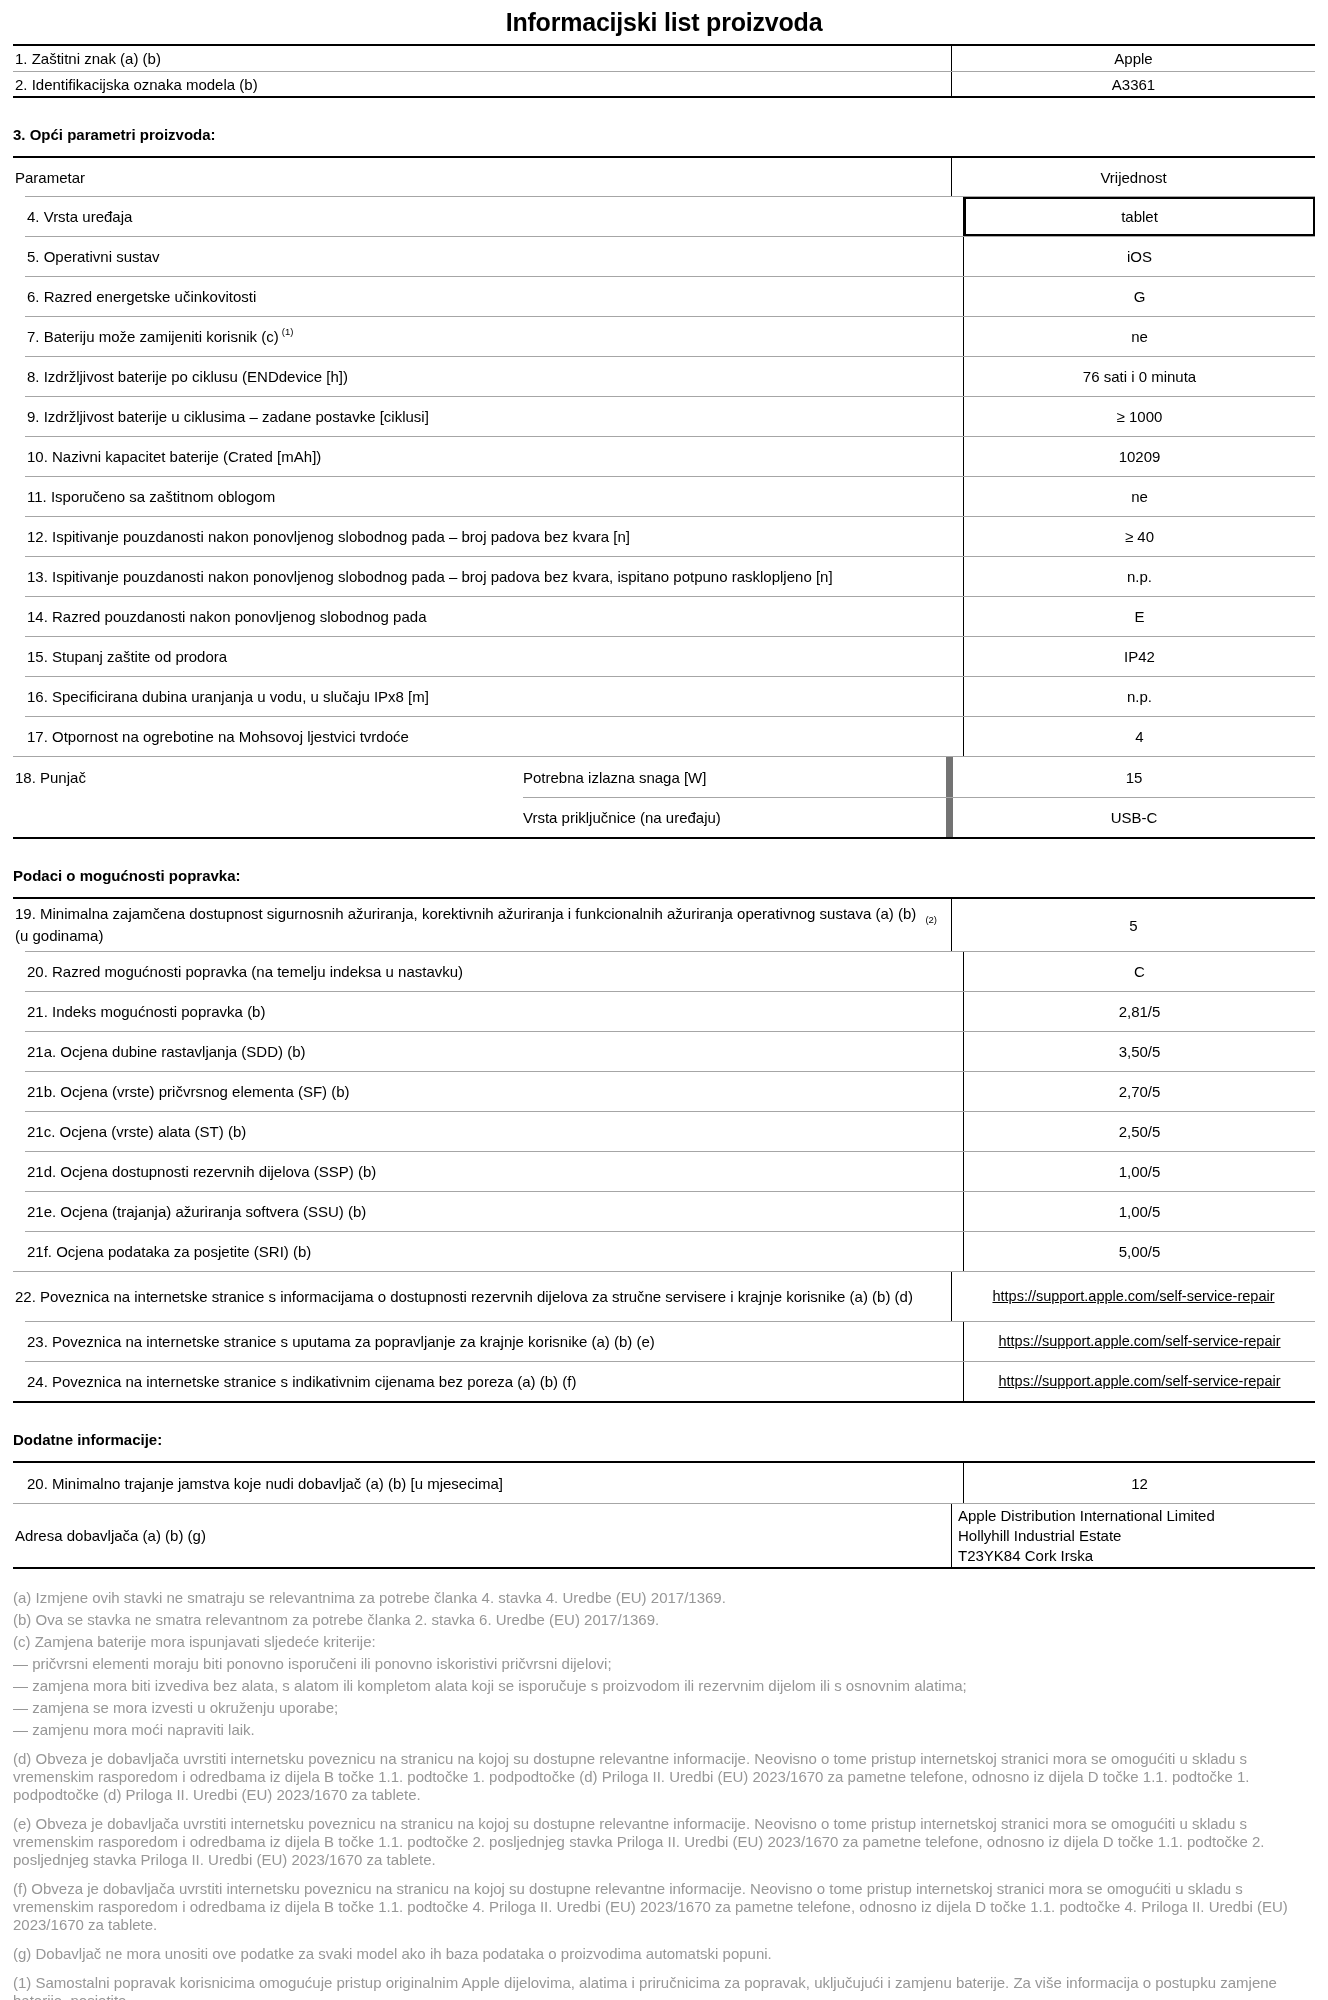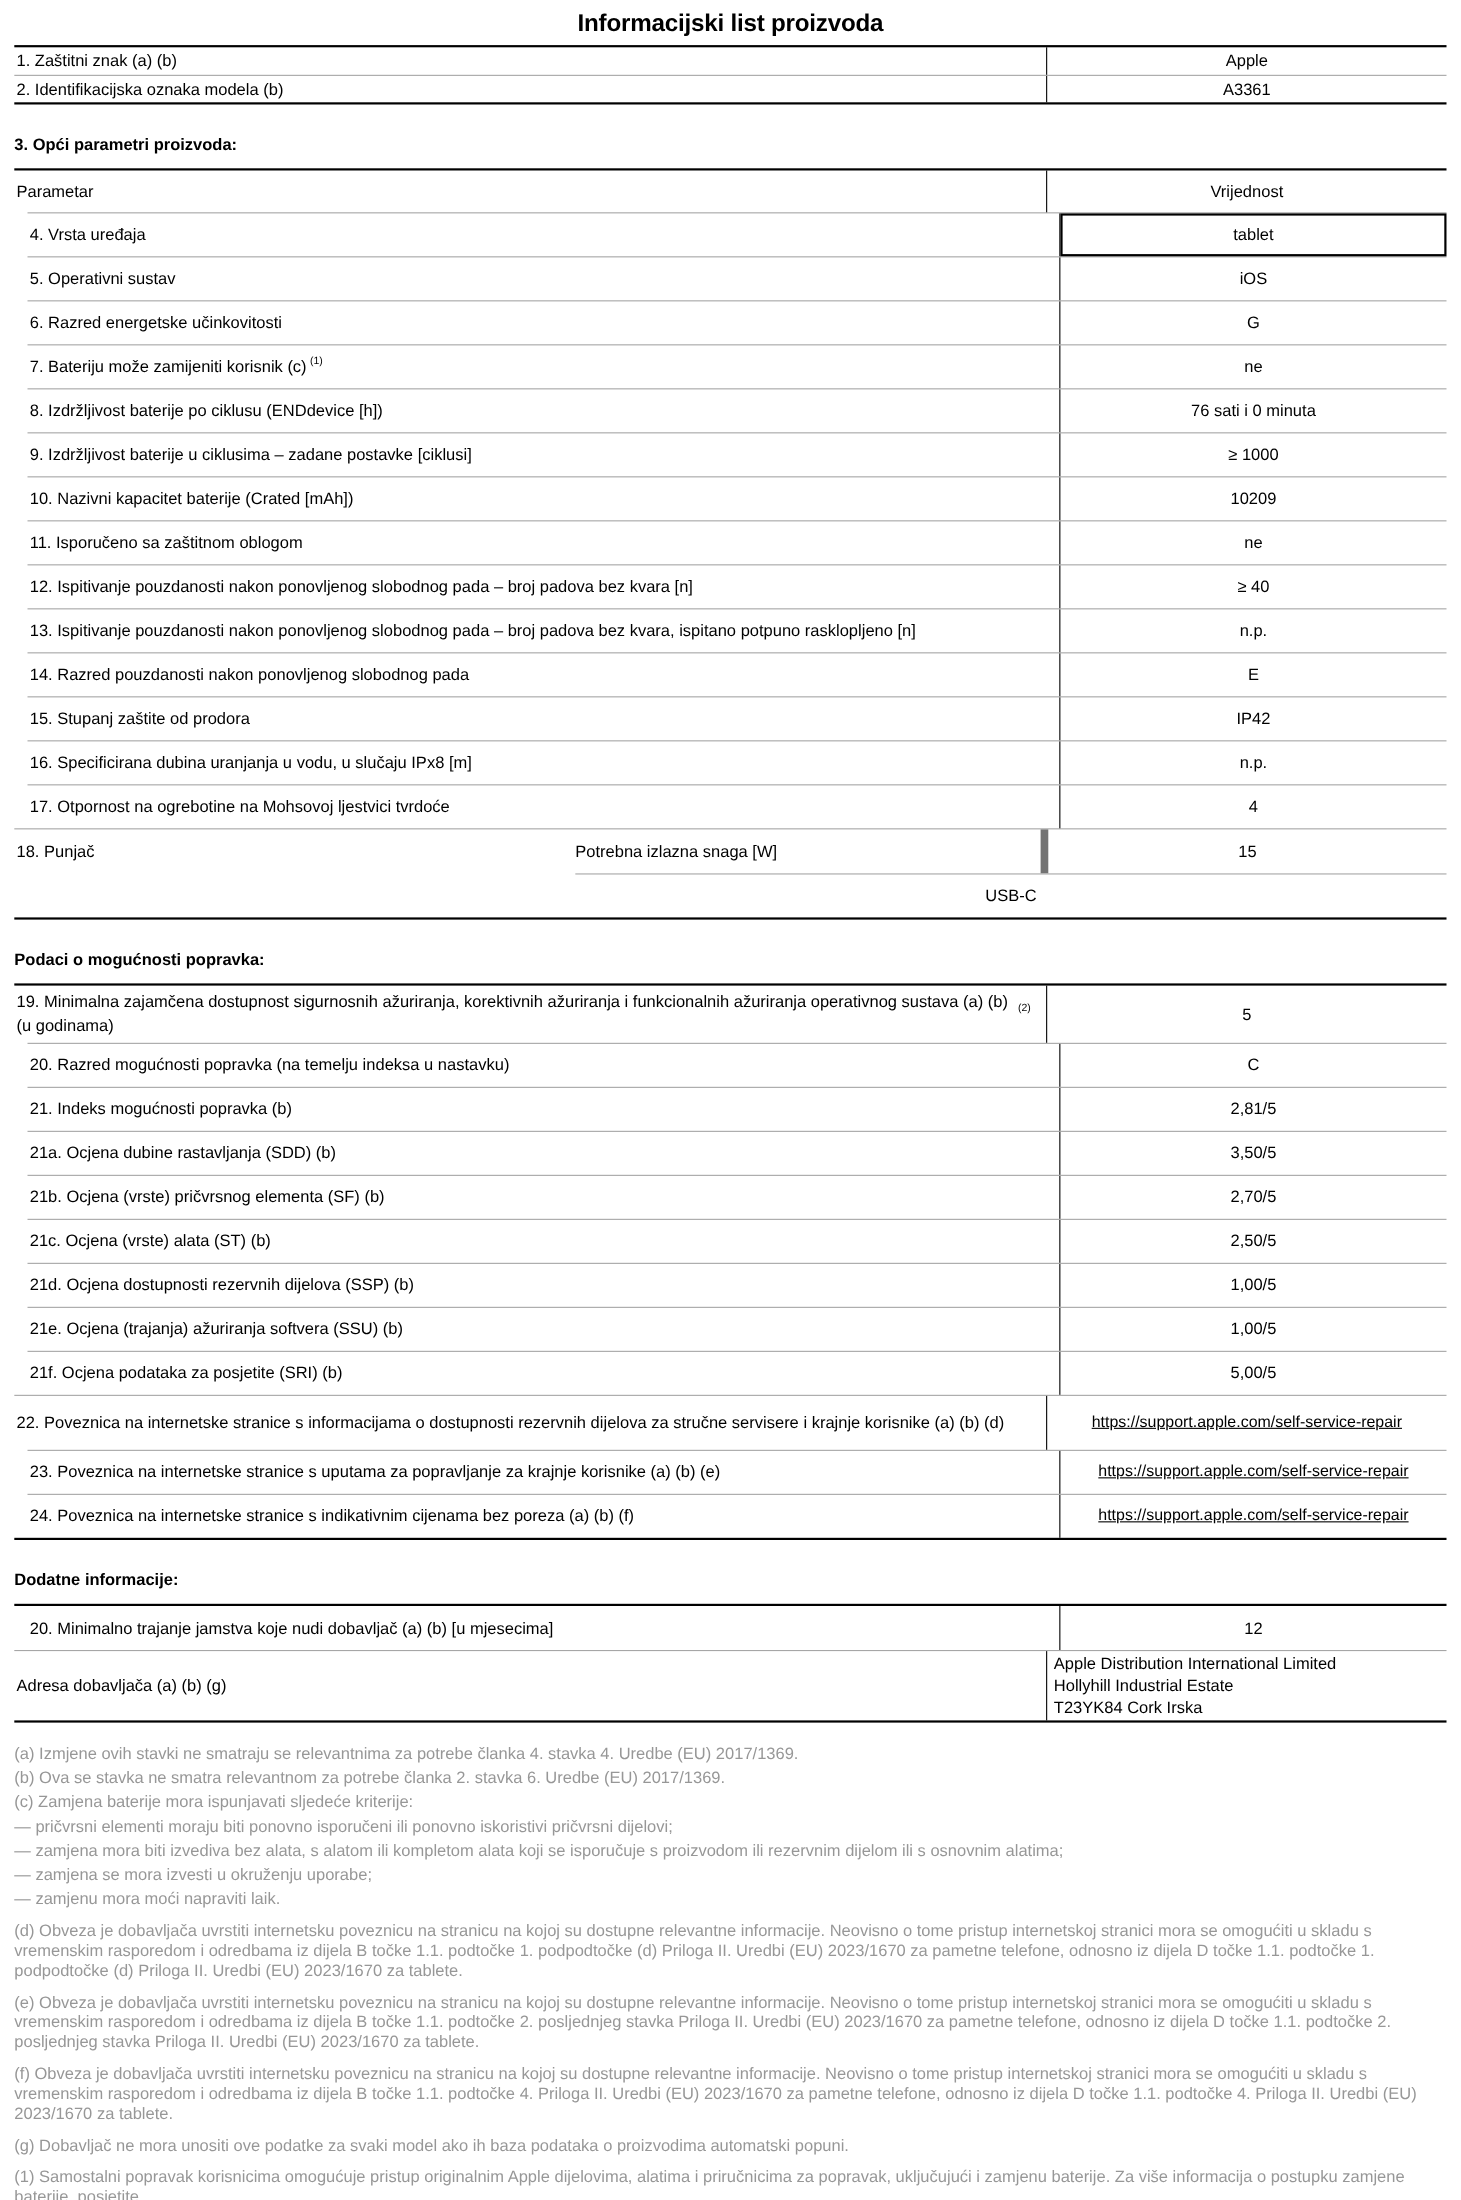--- a/index.html
+++ b/index.html
@@ -4,21 +4,21 @@
 <style>
   * { box-sizing: border-box; margin: 0; padding: 0; }
   html, body { background: #fff; }
   body {
     width: 1328px; height: 2000px; overflow: hidden;
     font-family: "Liberation Sans", sans-serif;
     color: #000; font-size: 15px;
   }
   .page { padding: 6px 13px 0 13px; }
   .title {
-    text-align: center; font-size: 22px; font-weight: bold;
+    text-align: center; font-size: 25px; font-weight: bold;
     letter-spacing: -0.2px; margin: 2px 0 7px 0;
   }
   .tbl { border-top: 2px solid #000; border-bottom: 2px solid #000; width: 1302px; }
   .row { display: flex; align-items: stretch; }
   .row + .row, .hdr-row + .row { border-top: 1px solid #a6a6a6; }
   .h25 { height: 25px; } .h38 { height: 38px; } .h40 { height: 40px; margin-left: 12px; }
   .h52 { height: 52px; } .h50 { height: 50px; } .h64 { height: 64px; }
   .lbl {
     flex: 0 0 939px; border-right: 1px solid #000;
     display: flex; align-items: center;
@@ -133,20 +133,21 @@
       <div class="val">4</div>
     </div>
     <div class="row h80 charger">
       <div class="chg-lbl">18. Punjač</div>
       <div class="chg-col">
         <div class="chg-row">
           <div class="chg-sublbl">Potrebna izlazna snaga [W]</div>
           <div class="chg-val">15</div>
         </div>
         <div class="chg-row">
+          <div class="chg-sublbl">Vrsta priključnice (na uređaju)</div>
           <div class="chg-val">USB-C</div>
         </div>
       </div>
     </div>
   </div>
 
   <div class="section-heading">Podaci o mogućnosti popravka:</div>
 
   <div class="tbl">
     <div class="row h52">

